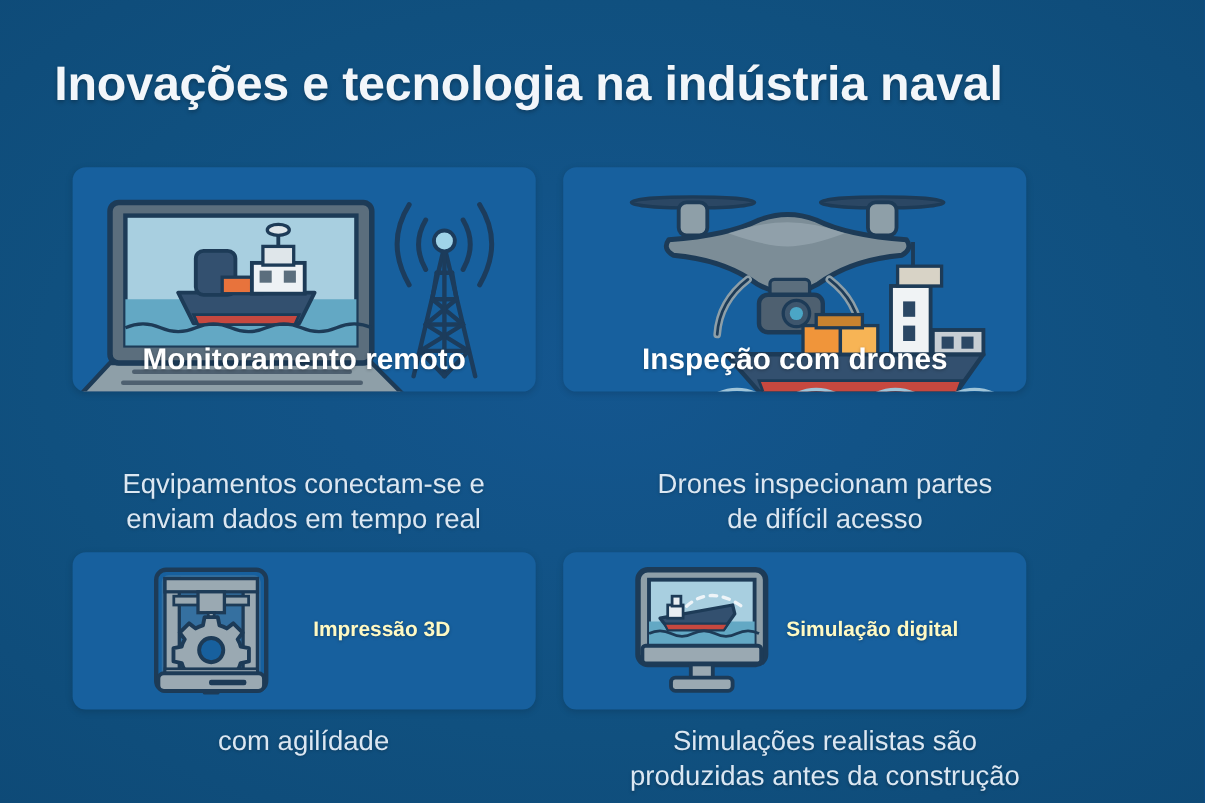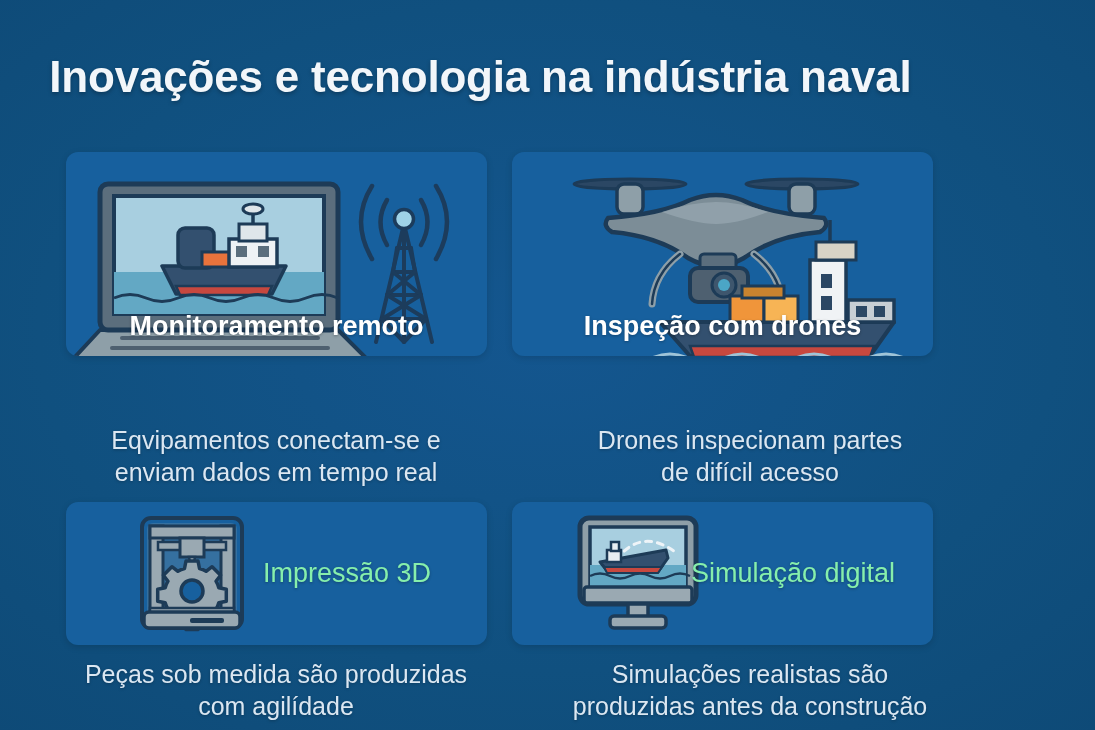--- a/index.html
+++ b/index.html
@@ -65,23 +65,23 @@
     white-space: nowrap;
   }
   .card-title-side {
     position: absolute;
     right: 20px;
     top: 0; bottom: 0;
     width: 240px;
     display: flex;
     align-items: center;
     justify-content: center;
-    color: #86efac;
-    font-size: 27px;
-    font-weight: normal;
+    color: #fef9c3;
+    font-size: 19px;
+    font-weight: bold;
     line-height: 1.16;
     text-align: center;
     text-shadow: 0 1px 3px rgba(0,0,0,0.3);
   }
 
   .art-top {
     position: absolute;
     left: 0; right: 0;
     top: 10px;
     height: 205px;
@@ -281,21 +281,20 @@
 
   <div class="caption c1">
     <span class="line">Eqvipamentos conectam-se e</span>
     <span class="line">enviam dados em tempo real</span>
   </div>
   <div class="caption c2">
     <span class="line">Drones inspecionam partes</span>
     <span class="line">de difícil acesso</span>
   </div>
   <div class="caption c3">
-    <span class="line">Peças sob medida são produzidas</span>
     <span class="line">com agilídade</span>
   </div>
   <div class="caption c4">
     <span class="line">Simulações realistas são</span>
     <span class="line">produzidas antes da construção</span>
   </div>
 
 </div>
 
 </body></html>

